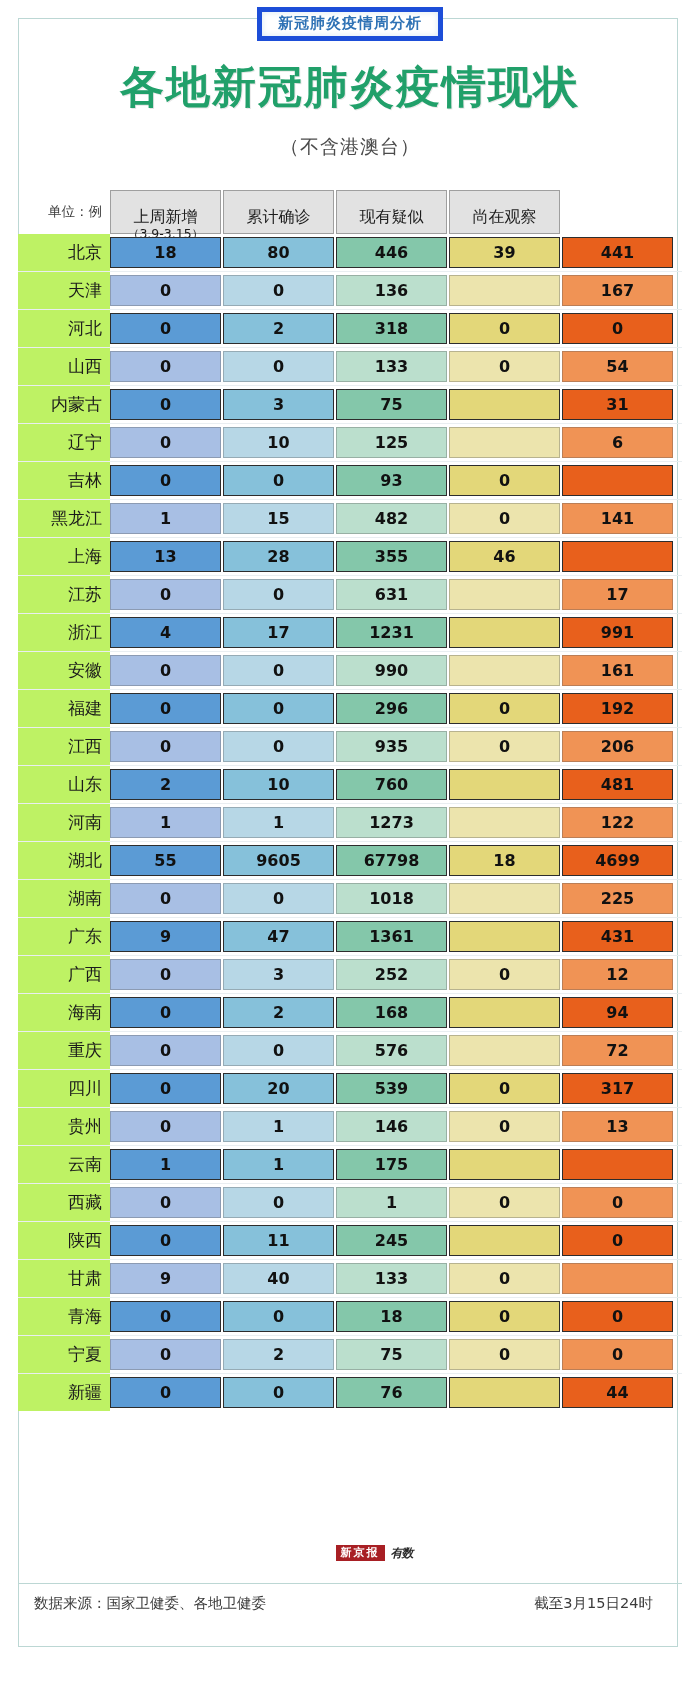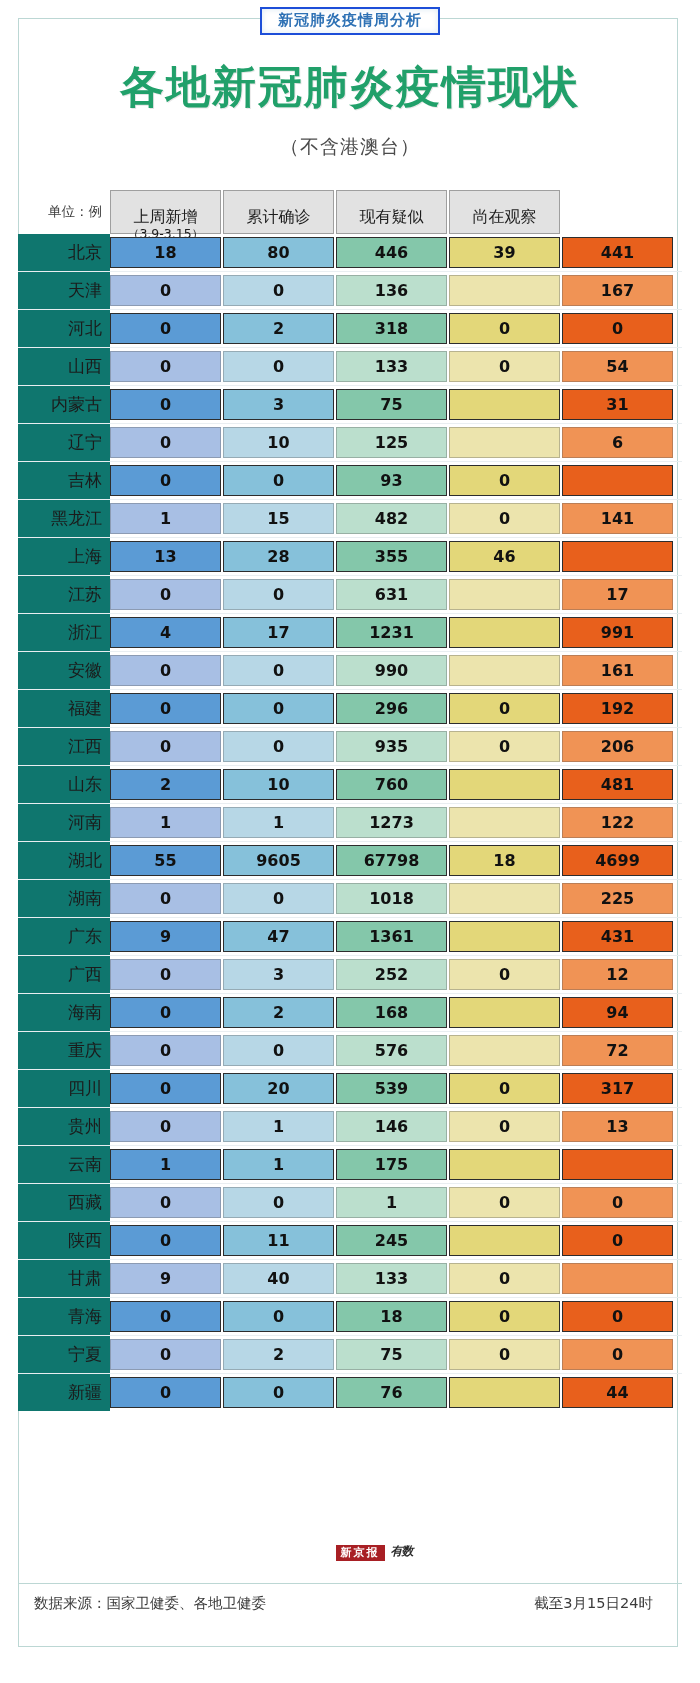--- a/index.html
+++ b/index.html
@@ -9,21 +9,21 @@
     -webkit-font-smoothing:antialiased;
   }
   .frame{
     position:absolute;left:18px;top:18px;width:660px;height:1629px;
     border:1px solid #bcd7d4;box-sizing:border-box;background:#fff;
   }
   .banner{
     position:absolute;left:0;right:0;top:7px;display:flex;justify-content:center;z-index:4;
   }
   .banner-box{
-    background:#fff;border:2px solid #1d4ed8;padding:4px 16px 5px;
+    background:#fff;border:5px solid #1d4ed8;padding:4px 16px 5px;
     box-shadow:0 0 6px rgba(150,190,220,.35) inset;
   }
   .banner-text{
     color:#2f72b5;font-size:15px;font-weight:bold;letter-spacing:1px;line-height:1;
     white-space:nowrap;
   }
   .title{
     position:absolute;left:0;right:0;top:64px;text-align:center;
     font-size:44px;font-weight:bold;color:#21a06a;letter-spacing:2px;line-height:1.05;
     text-shadow:1px 1px 0 rgba(0,0,0,.10);
@@ -46,21 +46,21 @@
     justify-content:flex-start;padding-top:17px;
   }
   .hcell .h1{font-size:16px;color:#1d1d1d;line-height:1.15;white-space:nowrap;}
   .hcell .h2{font-size:12.5px;color:#1d1d1d;line-height:1.3;white-space:nowrap;}
 
   .row{display:flex;align-items:stretch;height:37px;position:relative;}
   .row + .row{border-top:1px solid #e9eef1;}
   .rowname{
     width:92px;flex:0 0 92px;display:flex;align-items:center;justify-content:flex-end;
     padding-right:8px;box-sizing:border-box;font-size:17px;color:#1b1b1b;
-    background:#0f766e;position:relative;z-index:2;
+    background:#bef264;position:relative;z-index:2;
   }
   .cellwrap{
     flex:0 0 111px;margin-right:2px;display:flex;align-items:center;justify-content:center;
     position:relative;
   }
   .bar{
     position:absolute;left:0;right:0;top:3px;bottom:3px;box-sizing:border-box;
   }
   .row.dark .bar{border:1px solid #2d2d2d;}
   .row.light .bar{border:1px solid rgba(90,90,90,.35);}
@@ -77,21 +77,21 @@
   .row.dark  .c2 .bar{background:#84c7aa;}
   .row.light .c2 .bar{background:#bbdfcd;}
   .row.dark  .c3 .bar{background:#e3d779;}
   .row.light .c3 .bar{background:#ece4ad;}
   .row.dark  .c4 .bar{background:#e8601c;}
   .row.light .c4 .bar{background:#f09355;}
 
   
   .logo{
     position:absolute;left:0;right:0;top:1545px;display:flex;justify-content:center;
-    align-items:flex-start;gap:6px;margin-left:48px;
+    align-items:center;gap:6px;margin-left:48px;
   }
   .logo-badge{
     background:#a81f24;color:#fff;font-size:11px;font-weight:bold;letter-spacing:2px;
     padding:2px 5px 3px;line-height:1;
   }
   .logo-hand{
     font-family:"DejaVu Serif","Liberation Serif",serif;font-size:12px;font-weight:bold;
     color:#2a2a2a;font-style:italic;line-height:1;letter-spacing:-1px;
   }
   .footdiv{

